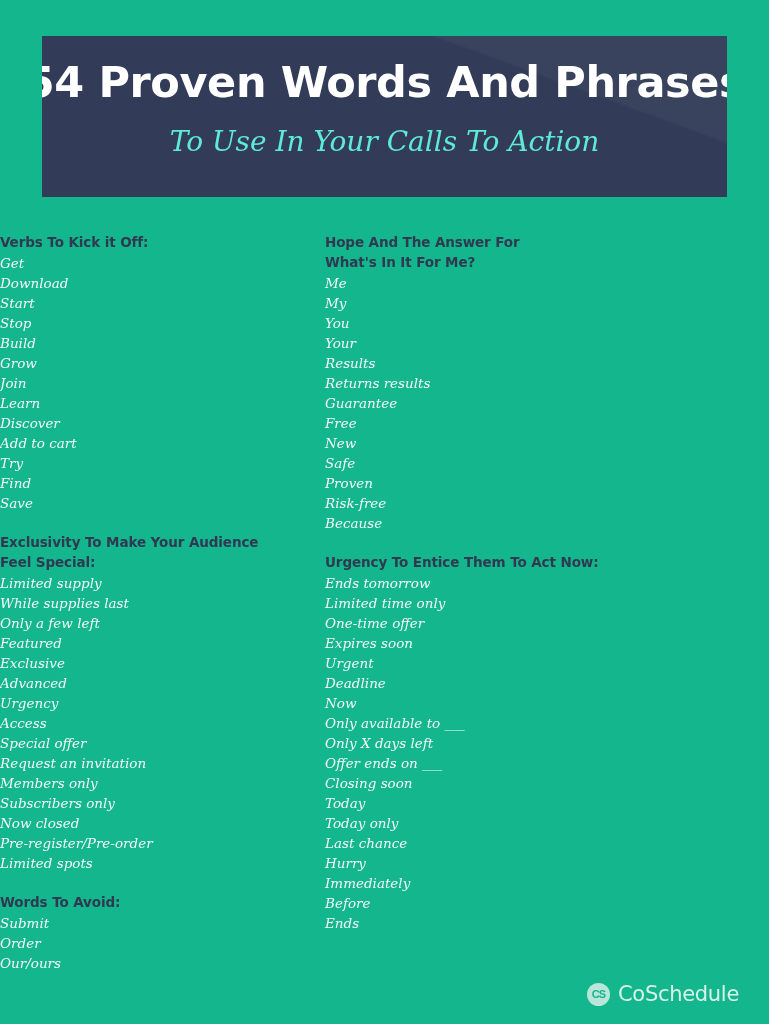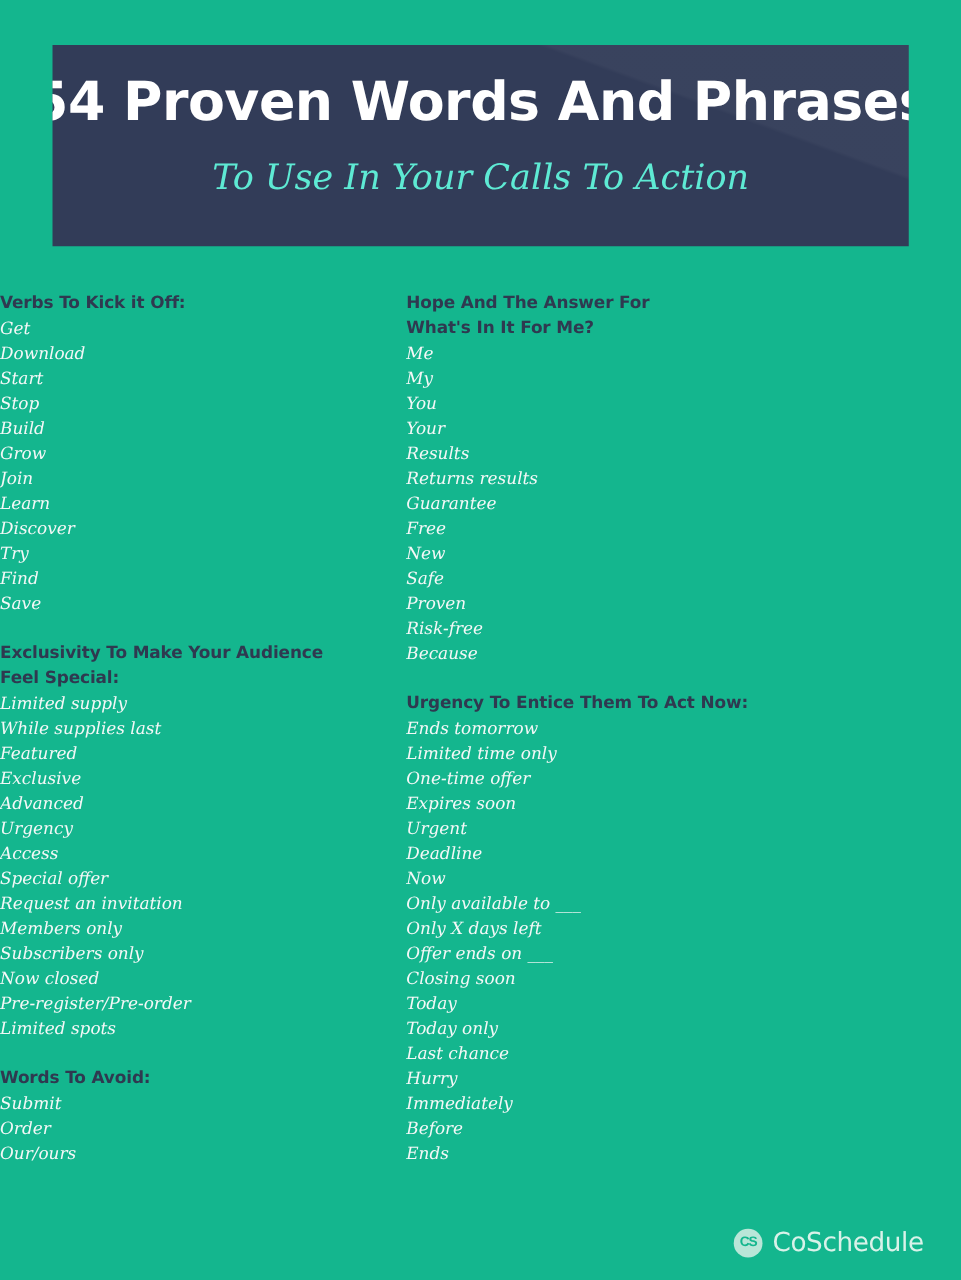--- a/index.html
+++ b/index.html
@@ -166,32 +166,34 @@
       <ul class="word-list">
         <li>Get</li>
         <li>Download</li>
         <li>Start</li>
         <li>Stop</li>
         <li>Build</li>
         <li>Grow</li>
         <li>Join</li>
         <li>Learn</li>
         <li>Discover</li>
+        <li>Add to cart</li>
         <li>Try</li>
         <li>Find</li>
         <li>Save</li>
       </ul>
     </div>
 
     <div class="section">
       <div class="section-heading">Exclusivity To Make Your Audience
 Feel Special:</div>
       <ul class="word-list">
         <li>Limited supply</li>
         <li>While supplies last</li>
+        <li>Only a few left</li>
         <li>Featured</li>
         <li>Exclusive</li>
         <li>Advanced</li>
         <li>Urgency</li>
         <li>Access</li>
         <li>Special offer</li>
         <li>Request an invitation</li>
         <li>Members only</li>
         <li>Subscribers only</li>
         <li>Now closed</li>

